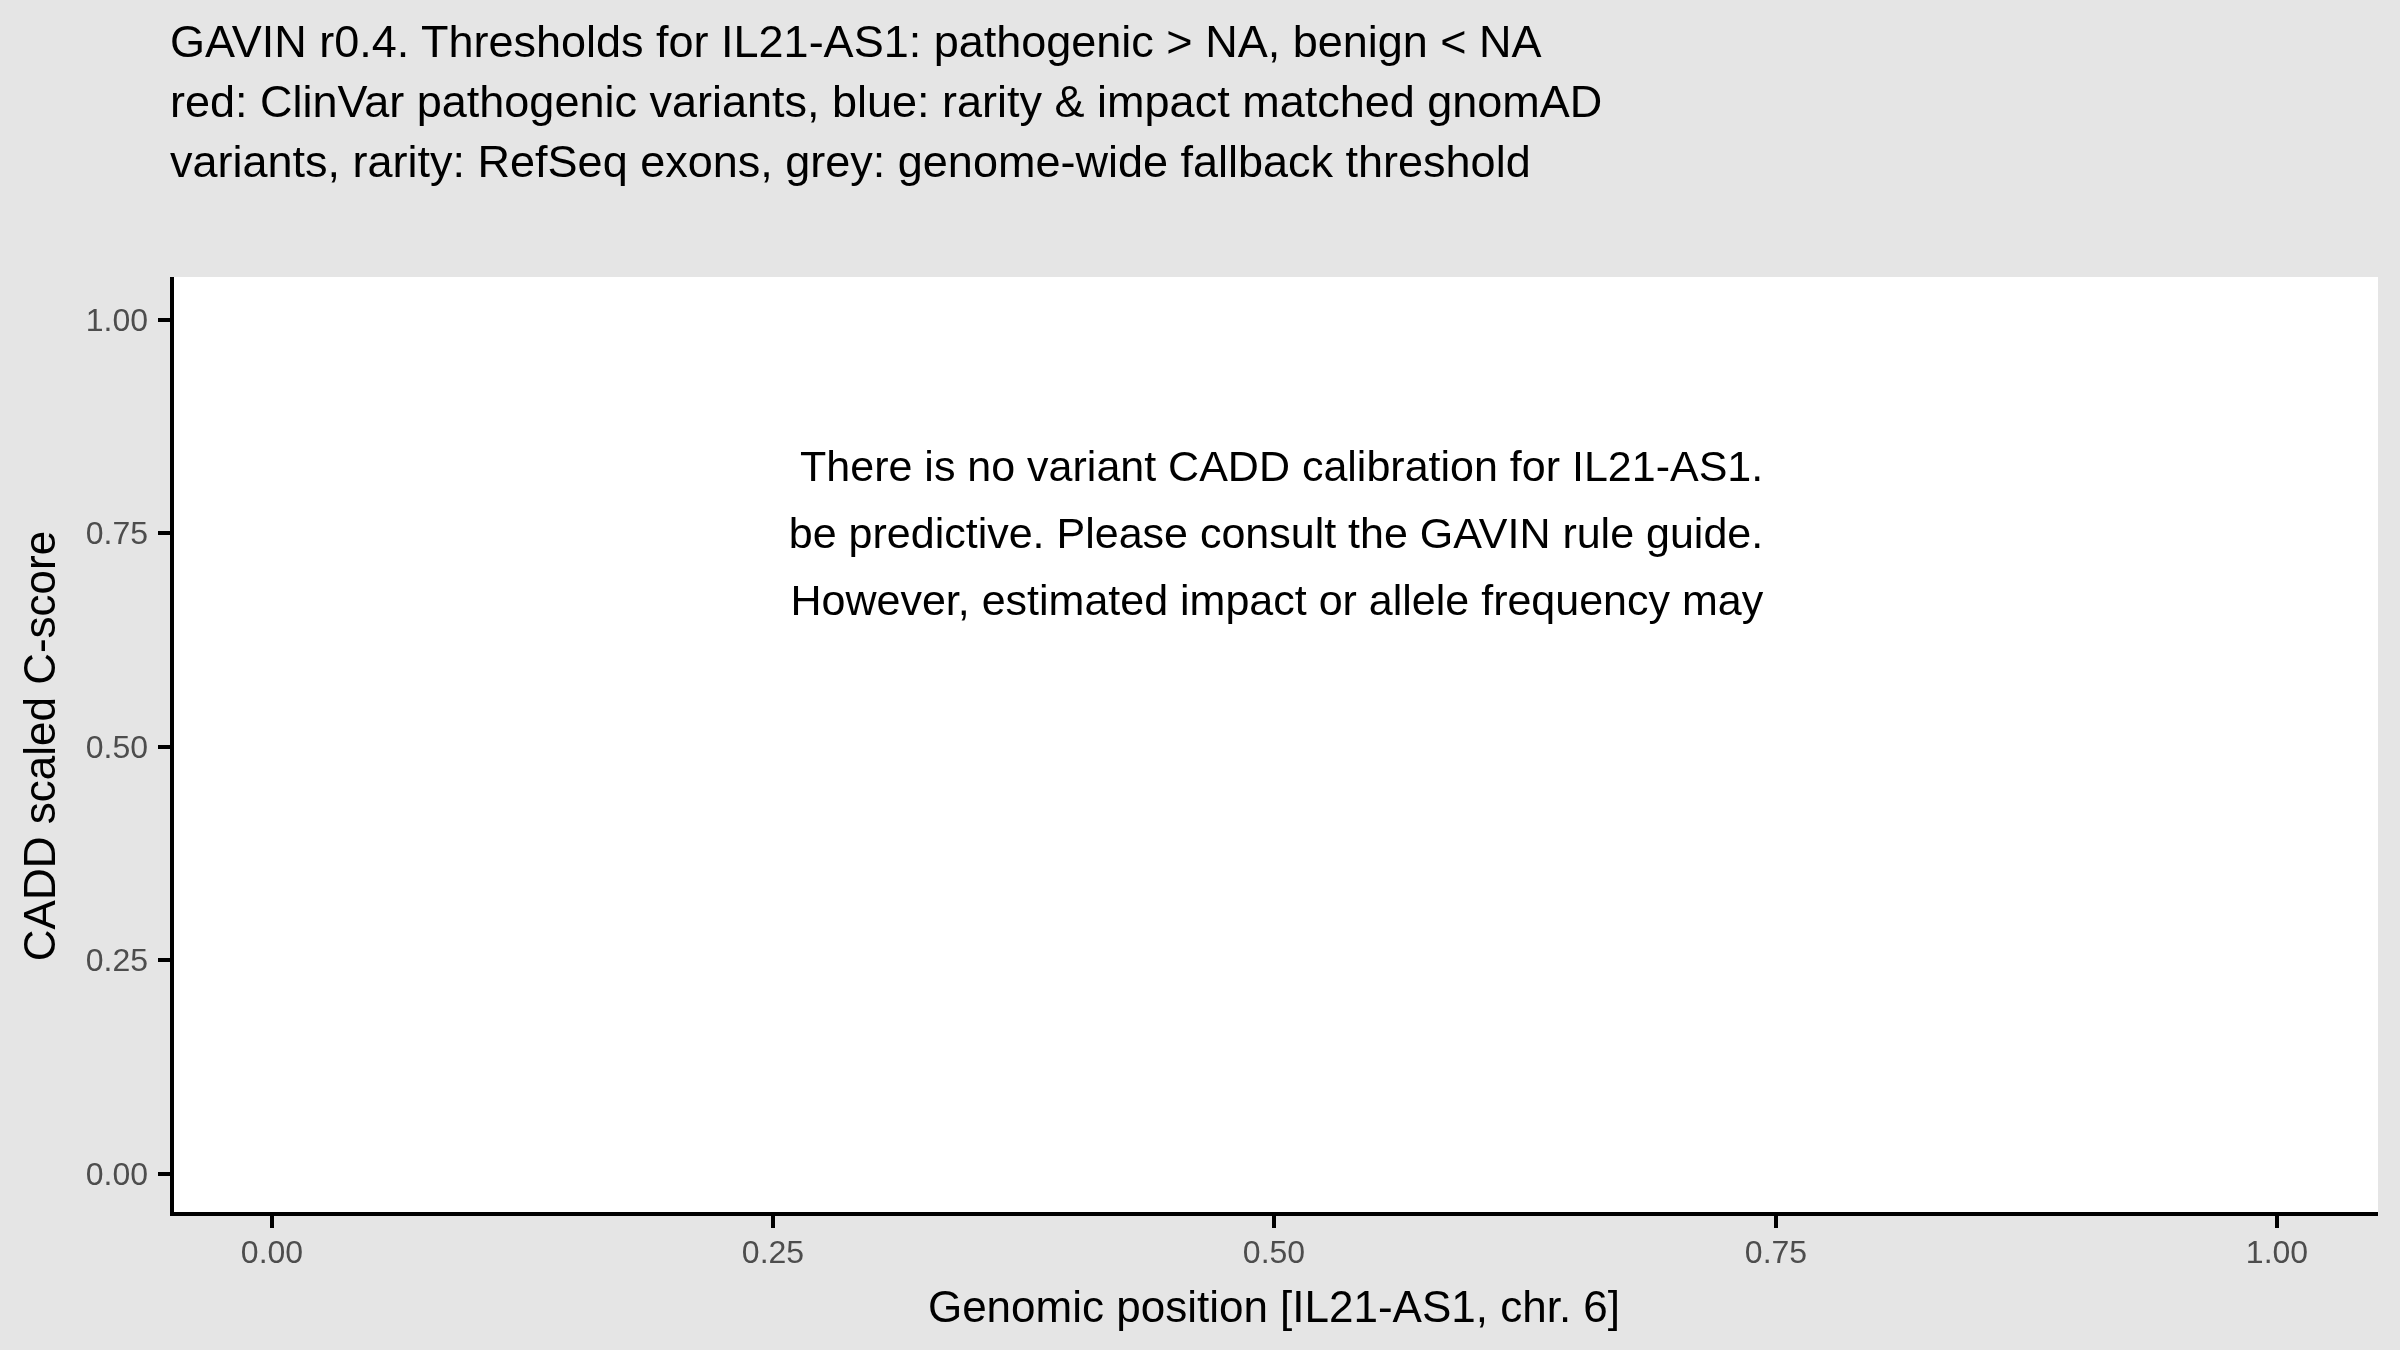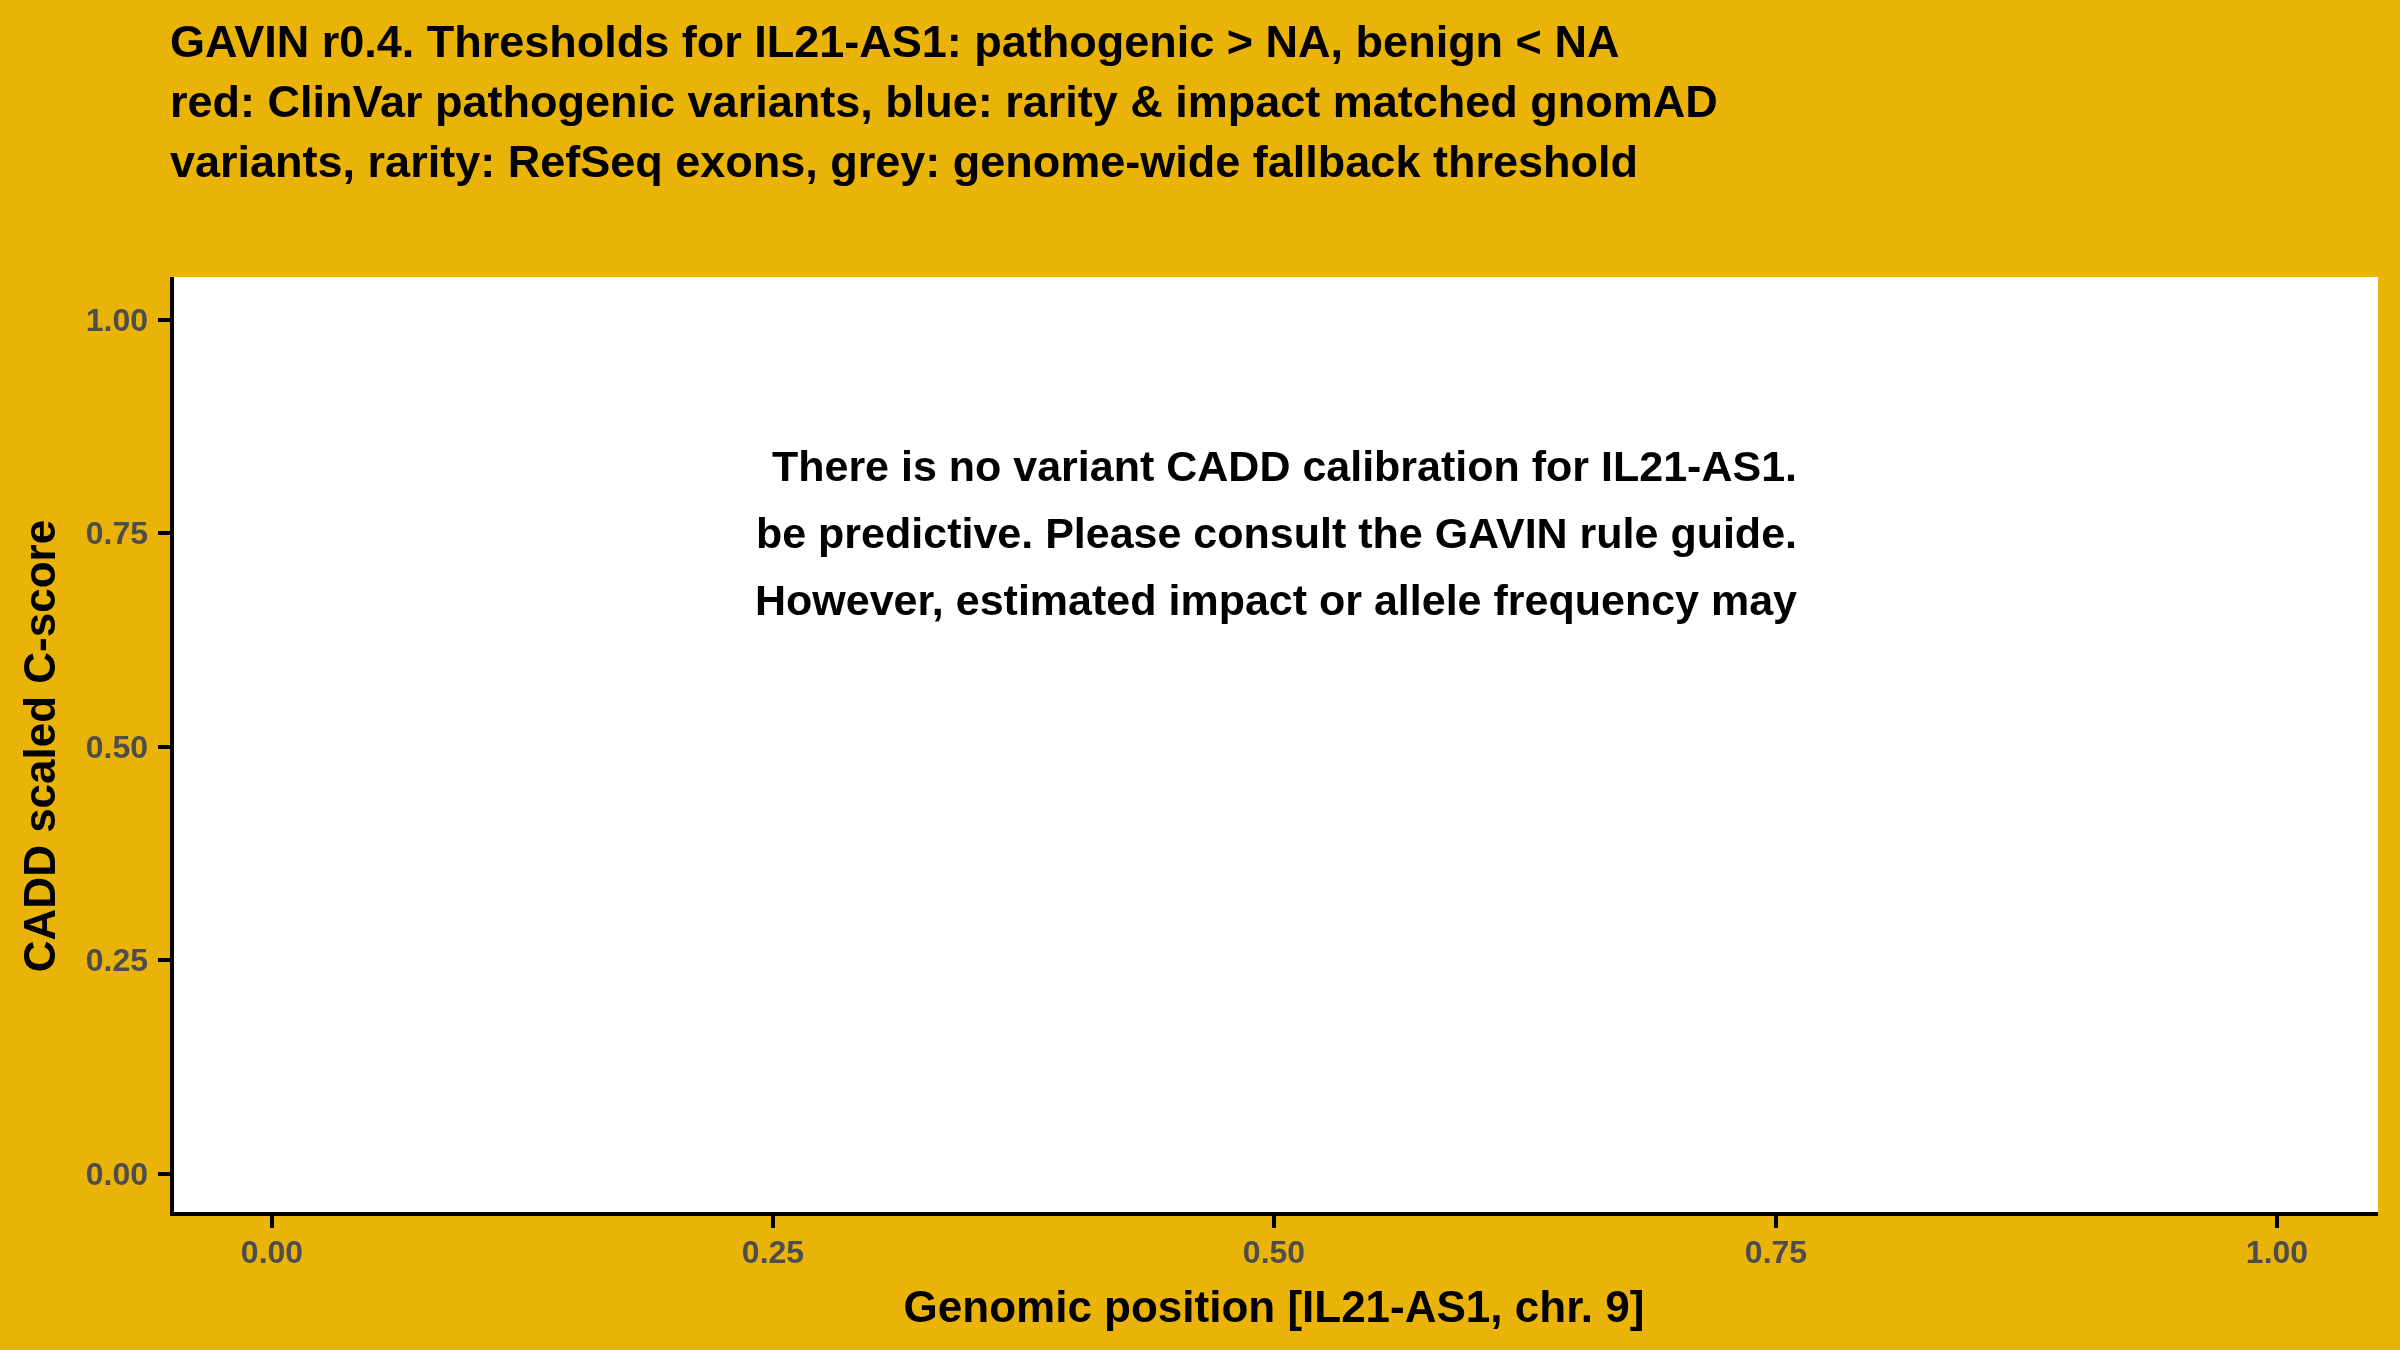--- a/index.html
+++ b/index.html
@@ -4,24 +4,23 @@
 <style>
   html, body {
     margin: 0;
     padding: 0;
     background: #ffffff;
   }
   .figure {
     position: relative;
     width: 2400px;
     height: 1350px;
-    background: #eab308;
+    background: #e5e5e5;
     font-family: "Liberation Sans", "DejaVu Sans", sans-serif;
     overflow: hidden;
-    font-weight: bold;
   }
   .plot-title {
     position: absolute;
     left: 170px;
     top: 12px;
     font-size: 45px;
     line-height: 60px;
     color: #000000;
     white-space: nowrap;
   }
@@ -134,16 +133,16 @@
   <div class="xtick-mark" style="left:1272px"></div>
   <div class="xtick-mark" style="left:1774px"></div>
   <div class="xtick-mark" style="left:2275px"></div>
 
   <div class="xtick-label" style="left:192px">0.00</div>
   <div class="xtick-label" style="left:693px">0.25</div>
   <div class="xtick-label" style="left:1194px">0.50</div>
   <div class="xtick-label" style="left:1696px">0.75</div>
   <div class="xtick-label" style="left:2197px">1.00</div>
 
-  <div class="x-axis-title">Genomic position [IL21-AS1, chr. 9]</div>
+  <div class="x-axis-title">Genomic position [IL21-AS1, chr. 6]</div>
   <div class="y-axis-title">CADD scaled C-score</div>
 
 </div>
 
 </body></html>

